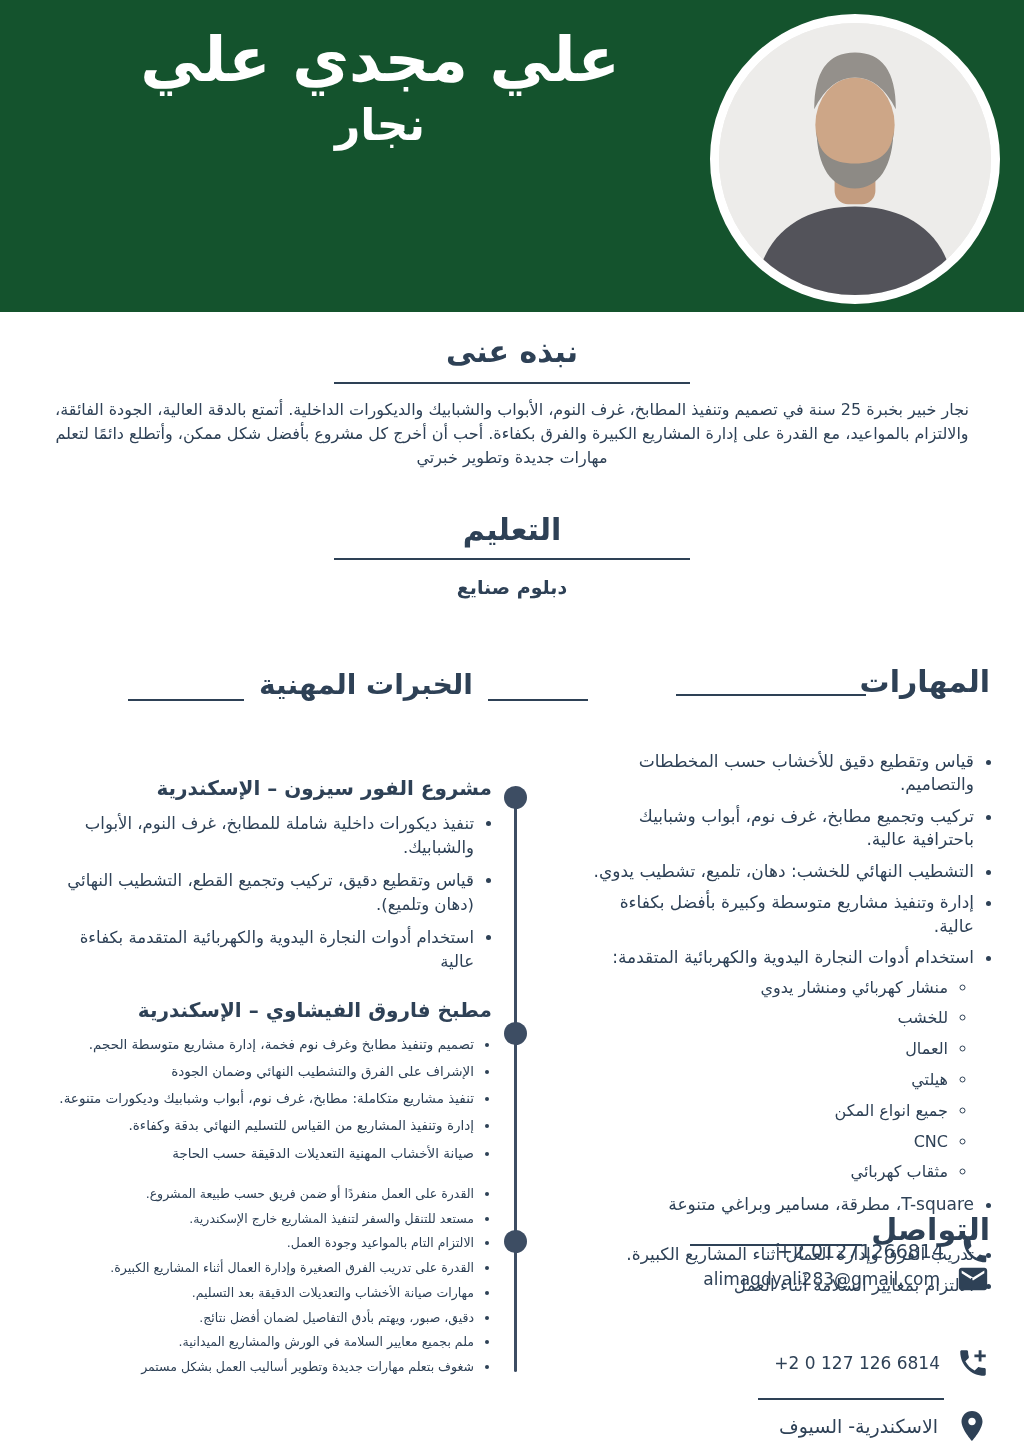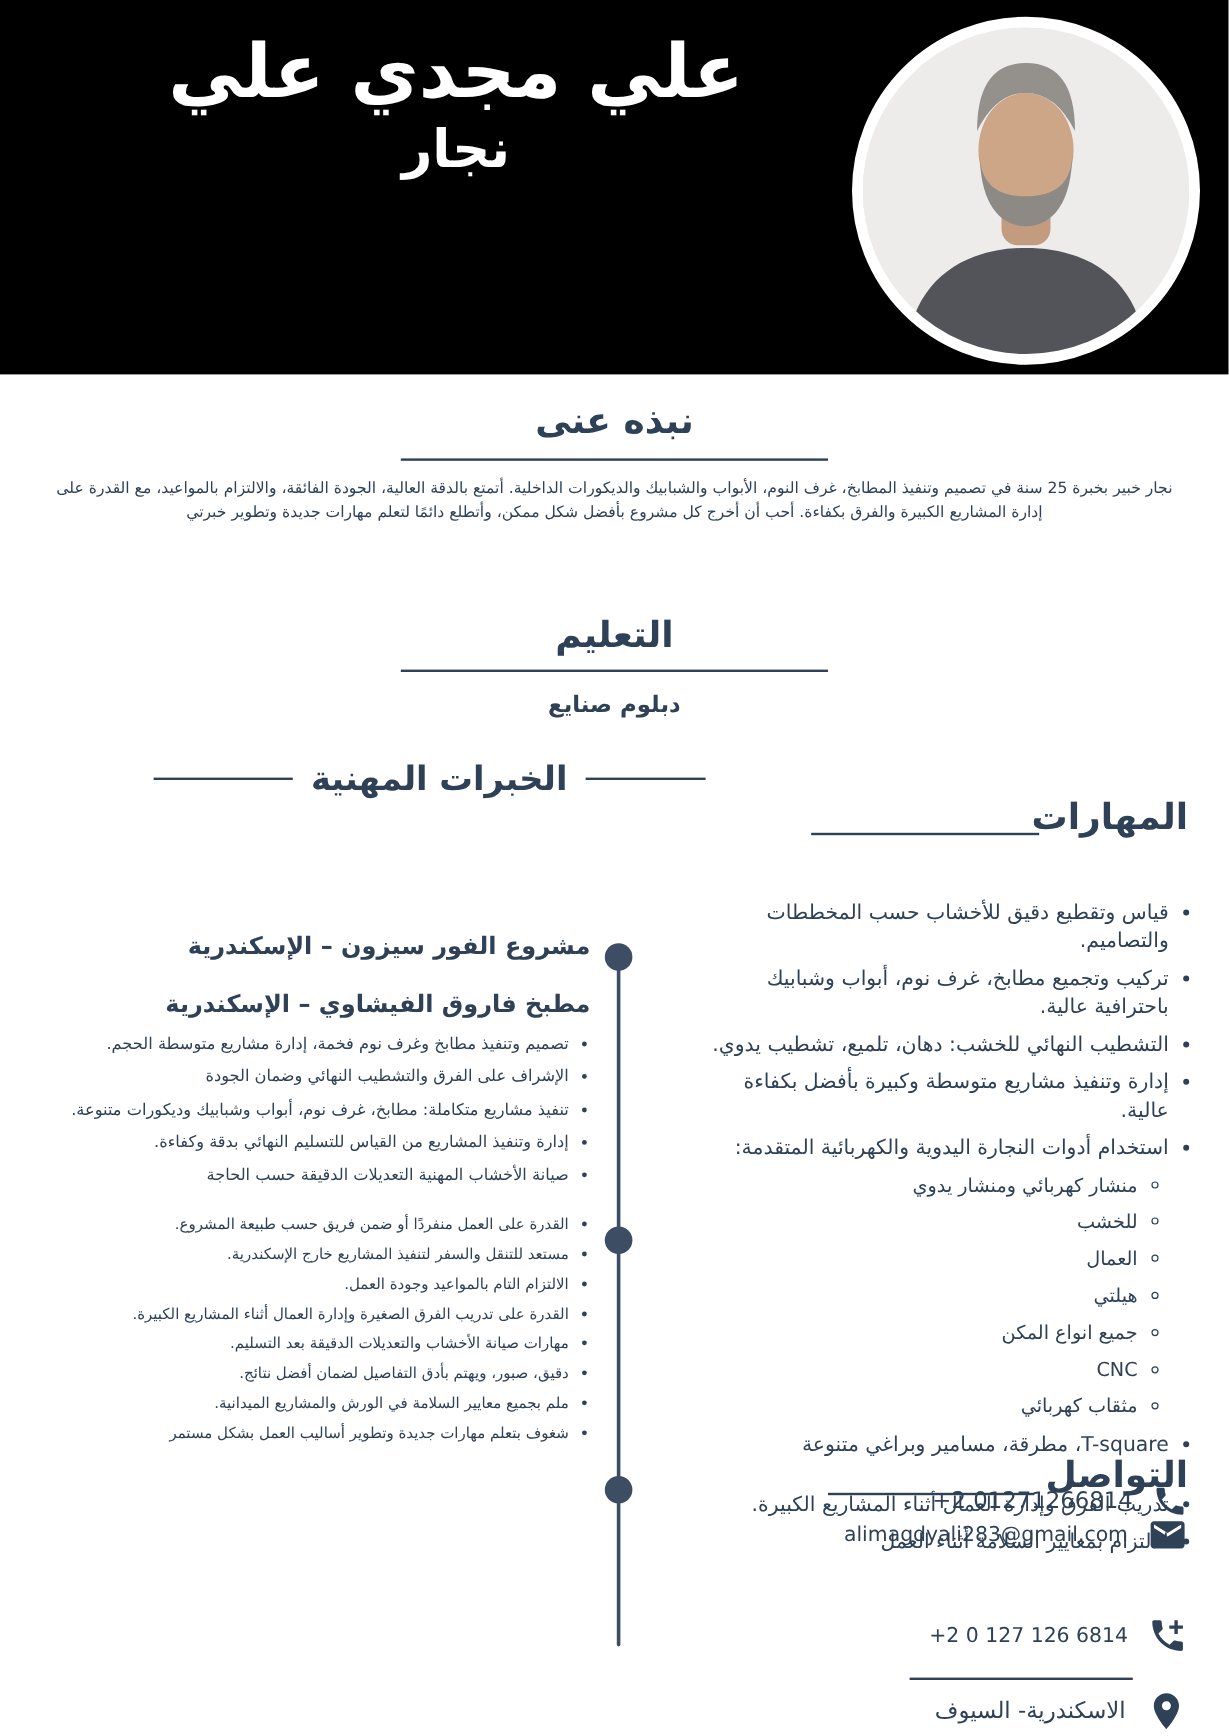--- a/index.html
+++ b/index.html
@@ -2,56 +2,56 @@
 <html lang="ar" dir="rtl"><head>
 <meta charset="utf-8">
 <style>
   html,body{margin:0;padding:0;background:#ffffff;}
   .page{
     position:relative;width:1024px;height:1447px;overflow:hidden;
     background:#ffffff;direction:rtl;
     font-family:"DejaVu Sans",sans-serif;color:#2e4156;
   }
   
-  .header{position:absolute;top:0;left:0;width:100%;height:312px;background:#000000;}
+  .header{position:absolute;top:0;left:0;width:100%;height:312px;background:#14532d;}
   .name-block{position:absolute;top:24px;left:60px;width:640px;text-align:center;color:#ffffff;}
   .name{font-size:62px;font-weight:bold;line-height:1.15;}
   .subtitle{font-size:44px;margin-top:4px;font-weight:bold;}
   .photo{
     position:absolute;top:14px;right:24px;width:272px;height:272px;
     border:9px solid #ffffff;border-radius:50%;overflow:hidden;background:#edecea;
   }
   .photo svg{width:100%;height:100%;display:block;}
   
   .sec-title{position:absolute;left:0;width:100%;text-align:center;font-size:30px;font-weight:bold;margin:0;}
   .about-title{top:334px;}
   .rule{position:absolute;height:2px;background:#2e4156;}
   .about-rule{top:382px;left:50%;transform:translateX(-50%);width:356px;}
   .about-text{
     position:absolute;top:398px;left:40px;width:944px;margin:0;
-    text-align:center;font-size:13px;line-height:1.5;
+    text-align:center;font-size:16px;line-height:1.5;
   }
   .edu-title{top:512px;}
   .edu-rule{top:558px;left:50%;transform:translateX(-50%);width:356px;}
   .edu-degree{position:absolute;top:576px;left:0;width:100%;text-align:center;font-size:19px;font-weight:bold;}
   
   .skills-title{position:absolute;top:664px;right:34px;font-size:30px;font-weight:bold;margin:0;}
   .skills-rule{top:694px;right:158px;width:190px;}
   .skills{position:absolute;top:750px;right:30px;width:414px;}
   .skills ul{margin:0;padding:0 20px 0 0;list-style:disc;}
   .skills li::marker{color:#2e4156;}
   .s-main li{font-size:17px;line-height:1.38;margin-bottom:8px;}
   .s-tools{padding-right:46px !important;list-style:circle !important;}
   .s-tools li{font-size:16px;line-height:1.3;margin-bottom:10px;}
   .s-tail{margin-top:2px !important;}
   .s-extra{margin-top:26px !important;}
   
   .exp-heading{
-    position:absolute;top:632px;left:56px;width:604px;
-    display:flex;align-items:center;justify-content:center;gap:15px;
+    position:absolute;top:668px;left:56px;width:604px;
+    display:flex;align-items:flex-end;justify-content:center;gap:15px;
   }
   .exp-heading h2{font-size:28px;font-weight:bold;margin:0;}
   .h-line{height:2px;background:#2e4156;}
   .h-line.r{width:100px;}
   .h-line.l{width:116px;}
   .timeline{position:absolute;left:514px;top:794px;width:3px;height:578px;background:#3d4d63;border-radius:2px;}
   .t-dot{position:absolute;left:504px;width:23px;height:23px;border-radius:50%;background:#3d4d63;}
   .dot1{top:786px;}.dot2{top:1022px;}.dot3{top:1230px;}
   .exp-column{position:absolute;top:776px;left:58px;width:434px;}
   .job h3{font-size:20px;font-weight:bold;margin:0 0 12px;}
@@ -147,20 +147,26 @@
   </div>
 
   <div class="timeline"></div>
   <div class="t-dot dot1"></div>
   <div class="t-dot dot2"></div>
   <div class="t-dot dot3"></div>
 
   <div class="exp-column">
     <section class="job job1">
       <h3>مشروع الفور سيزون – الإسكندرية</h3>
+      <ul>
+
+      <li>تنفيذ ديكورات داخلية شاملة للمطابخ، غرف النوم، الأبواب والشبابيك.</li>
+          <li>قياس وتقطيع دقيق، تركيب وتجميع القطع، التشطيب النهائي (دهان وتلميع).</li>
+          <li>استخدام أدوات النجارة اليدوية والكهربائية المتقدمة بكفاءة عالية</li>
+        </ul>
     </section>
     <section class="job job2">
       <h3>مطبخ فاروق الفيشاوي – الإسكندرية</h3>
       <ul>
 
       <li>تصميم وتنفيذ مطابخ وغرف نوم فخمة، إدارة مشاريع متوسطة الحجم.</li>
           <li>الإشراف على الفرق والتشطيب النهائي وضمان الجودة</li>
           <li>تنفيذ مشاريع متكاملة: مطابخ، غرف نوم، أبواب وشبابيك وديكورات متنوعة.</li>
           <li>إدارة وتنفيذ المشاريع من القياس للتسليم النهائي بدقة وكفاءة.</li>
           <li>صيانة الأخشاب المهنية التعديلات الدقيقة حسب الحاجة</li>

